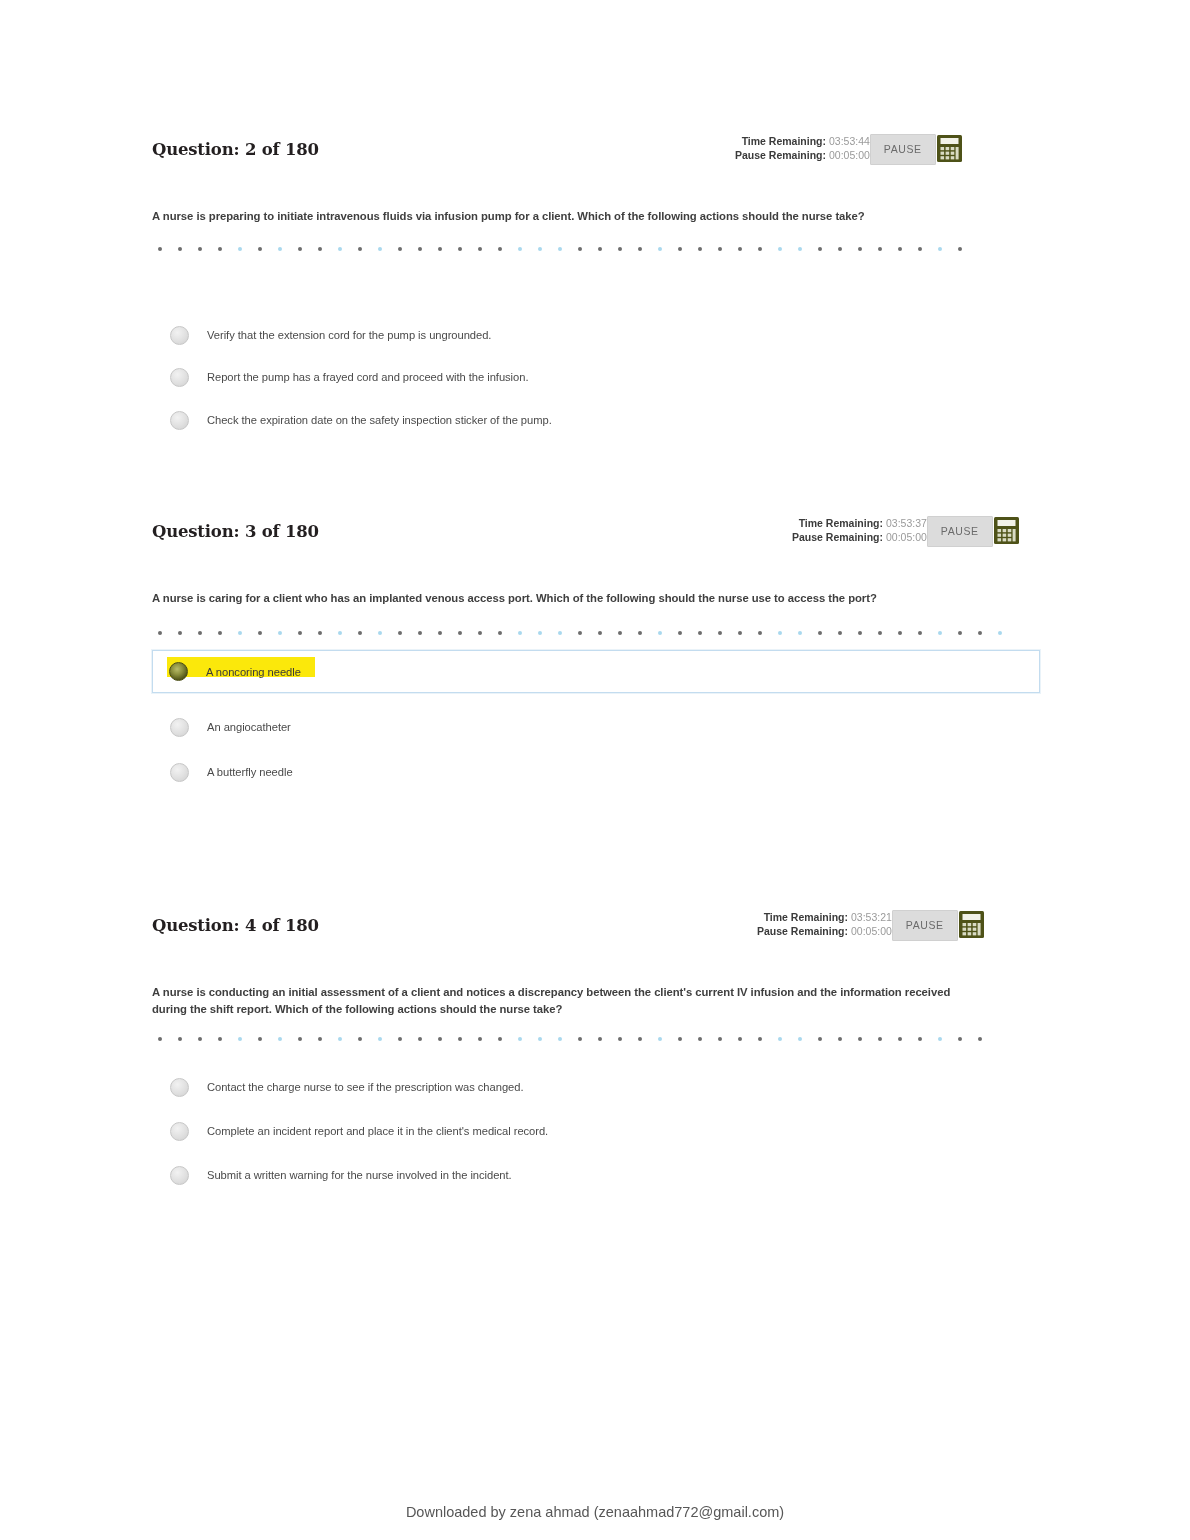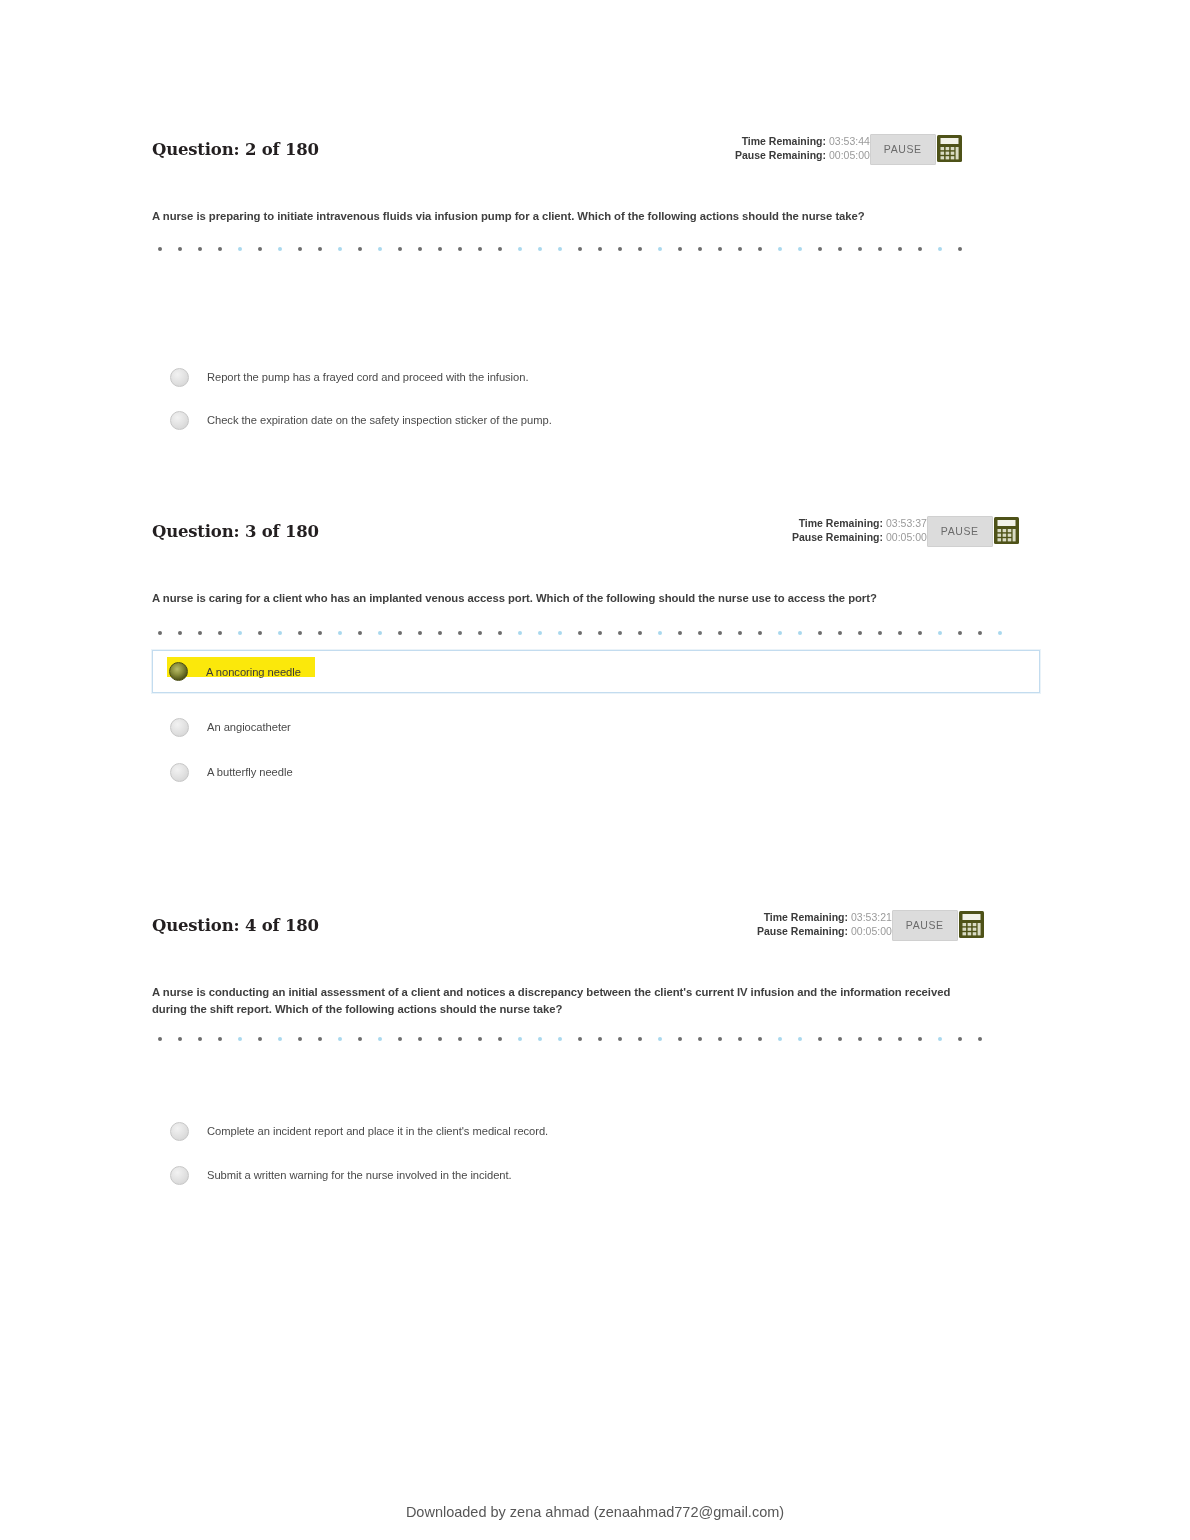--- a/index.html
+++ b/index.html
@@ -255,20 +255,24 @@
         <span style="background:#6d6d6d; margin-right:16px;"></span>
         <span style="background:#6d6d6d; margin-right:16px;"></span>
         <span style="background:#6d6d6d; margin-right:16px;"></span>
         <span style="background:#6d6d6d; margin-right:16px;"></span>
         <span style="background:#6d6d6d; margin-right:16px;"></span>
         <span style="background:#a9d8ee; margin-right:16px;"></span>
         <span style="background:#6d6d6d; margin-right:16px;"></span>
       </div>
 
 
+    <div class="option" style="top:180px; width:830px;">
+      <div class="radio"></div>
+      <div class="opt-text">Verify that the extension cord for the pump is ungrounded.</div>
+    </div>
 
     <div class="option" style="top:222px; width:830px;">
       <div class="radio"></div>
       <div class="opt-text">Report the pump has a frayed cord and proceed with the infusion.</div>
     </div>
 
     <div class="option" style="top:265px; width:830px;">
       <div class="radio"></div>
       <div class="opt-text">Check the expiration date on the safety inspection sticker of the pump.</div>
     </div>
@@ -452,20 +456,24 @@
         <span style="background:#6d6d6d; margin-right:16px;"></span>
         <span style="background:#6d6d6d; margin-right:16px;"></span>
         <span style="background:#6d6d6d; margin-right:16px;"></span>
         <span style="background:#6d6d6d; margin-right:16px;"></span>
         <span style="background:#6d6d6d; margin-right:16px;"></span>
         <span style="background:#a9d8ee; margin-right:16px;"></span>
         <span style="background:#6d6d6d; margin-right:16px;"></span>
         <span style="background:#6d6d6d; margin-right:16px;"></span>
       </div>
 
+    <div class="option" style="top:156px; width:850px;">
+      <div class="radio"></div>
+      <div class="opt-text">Contact the charge nurse to see if the prescription was changed.</div>
+    </div>
 
     <div class="option" style="top:200px; width:850px;">
       <div class="radio"></div>
       <div class="opt-text">Complete an incident report and place it in the client's medical record.</div>
     </div>
 
     <div class="option" style="top:244px; width:850px;">
       <div class="radio"></div>
       <div class="opt-text">Submit a written warning for the nurse involved in the incident.</div>
     </div>

